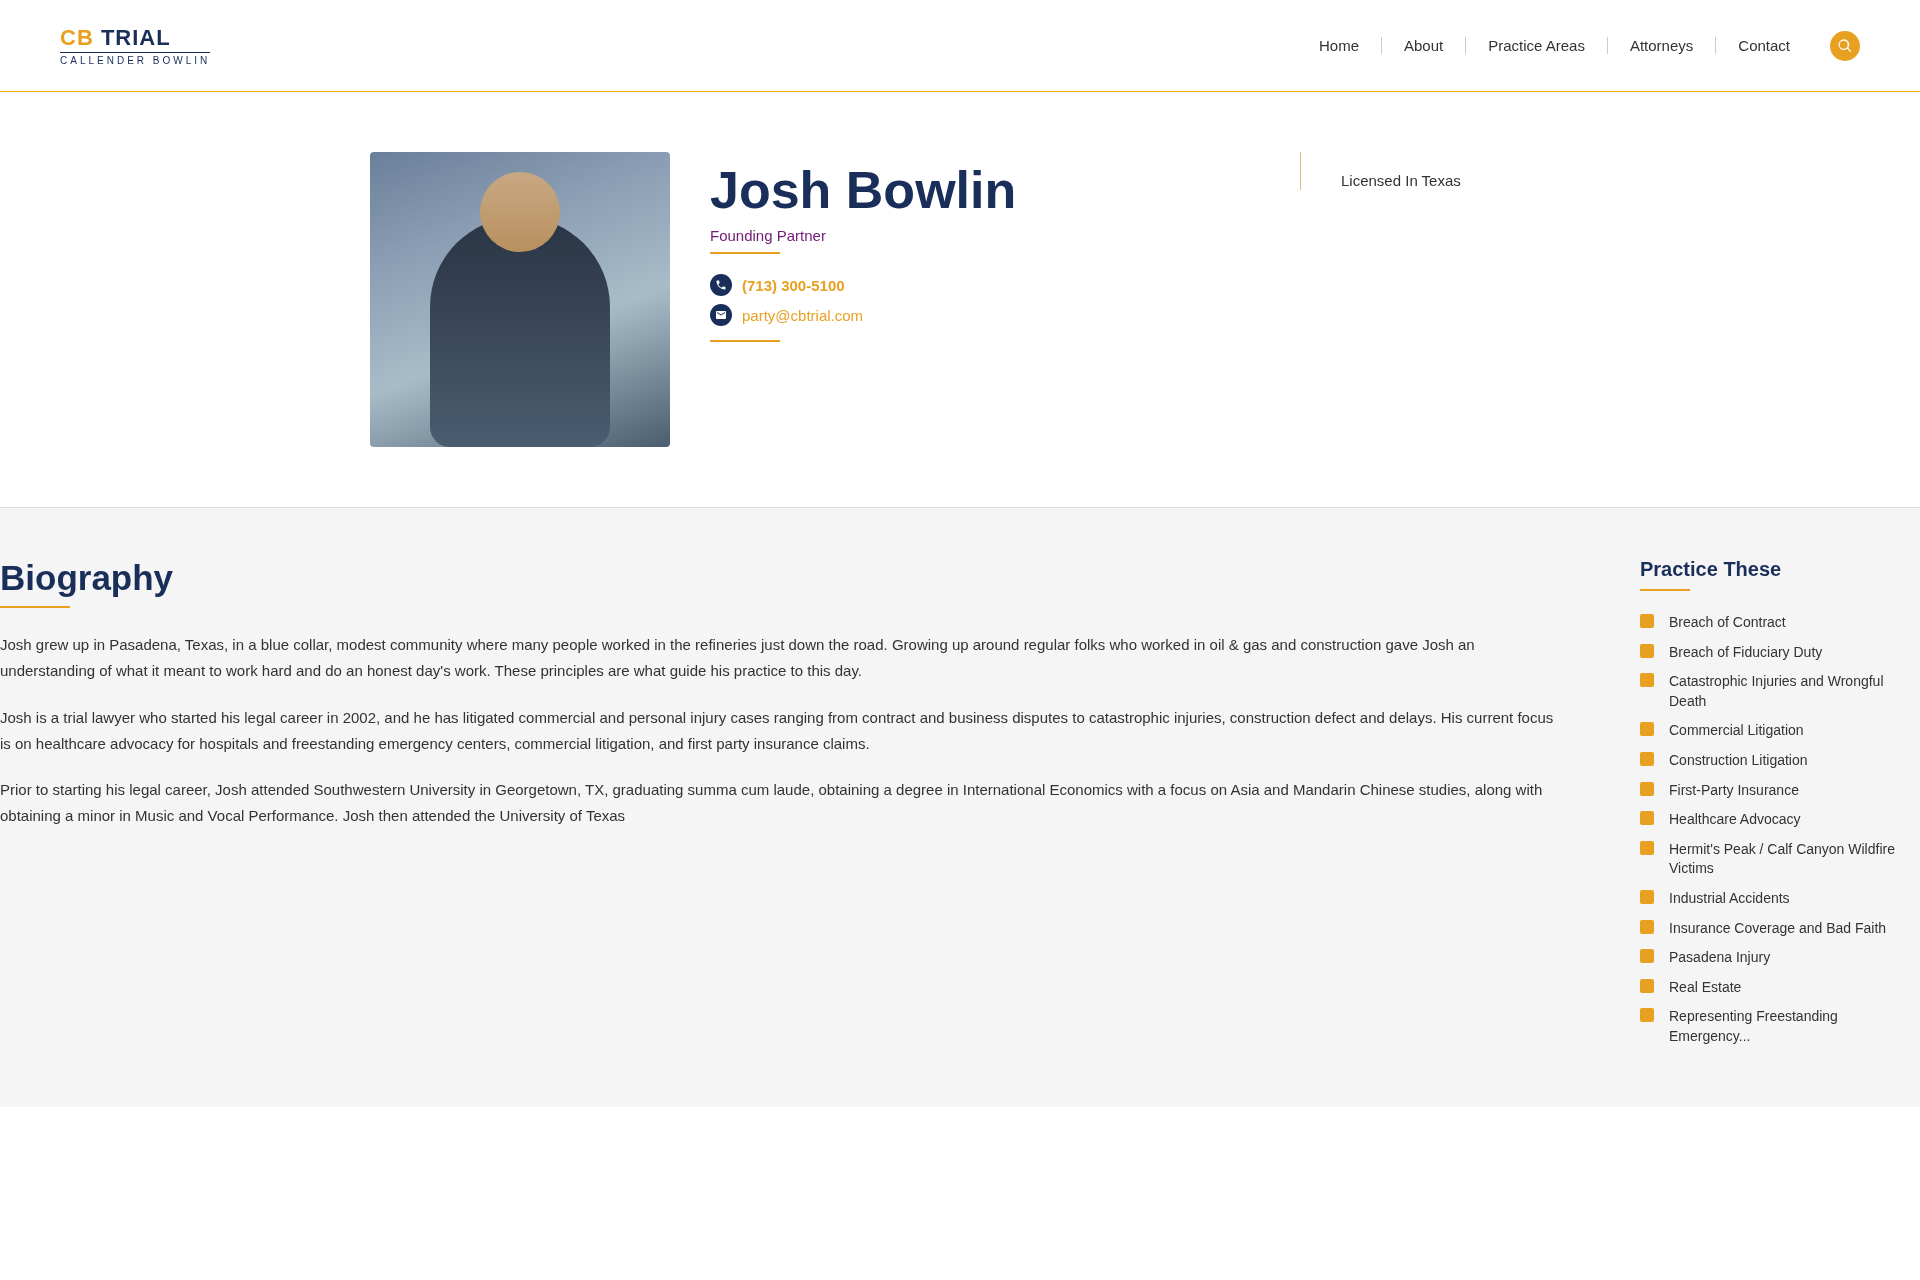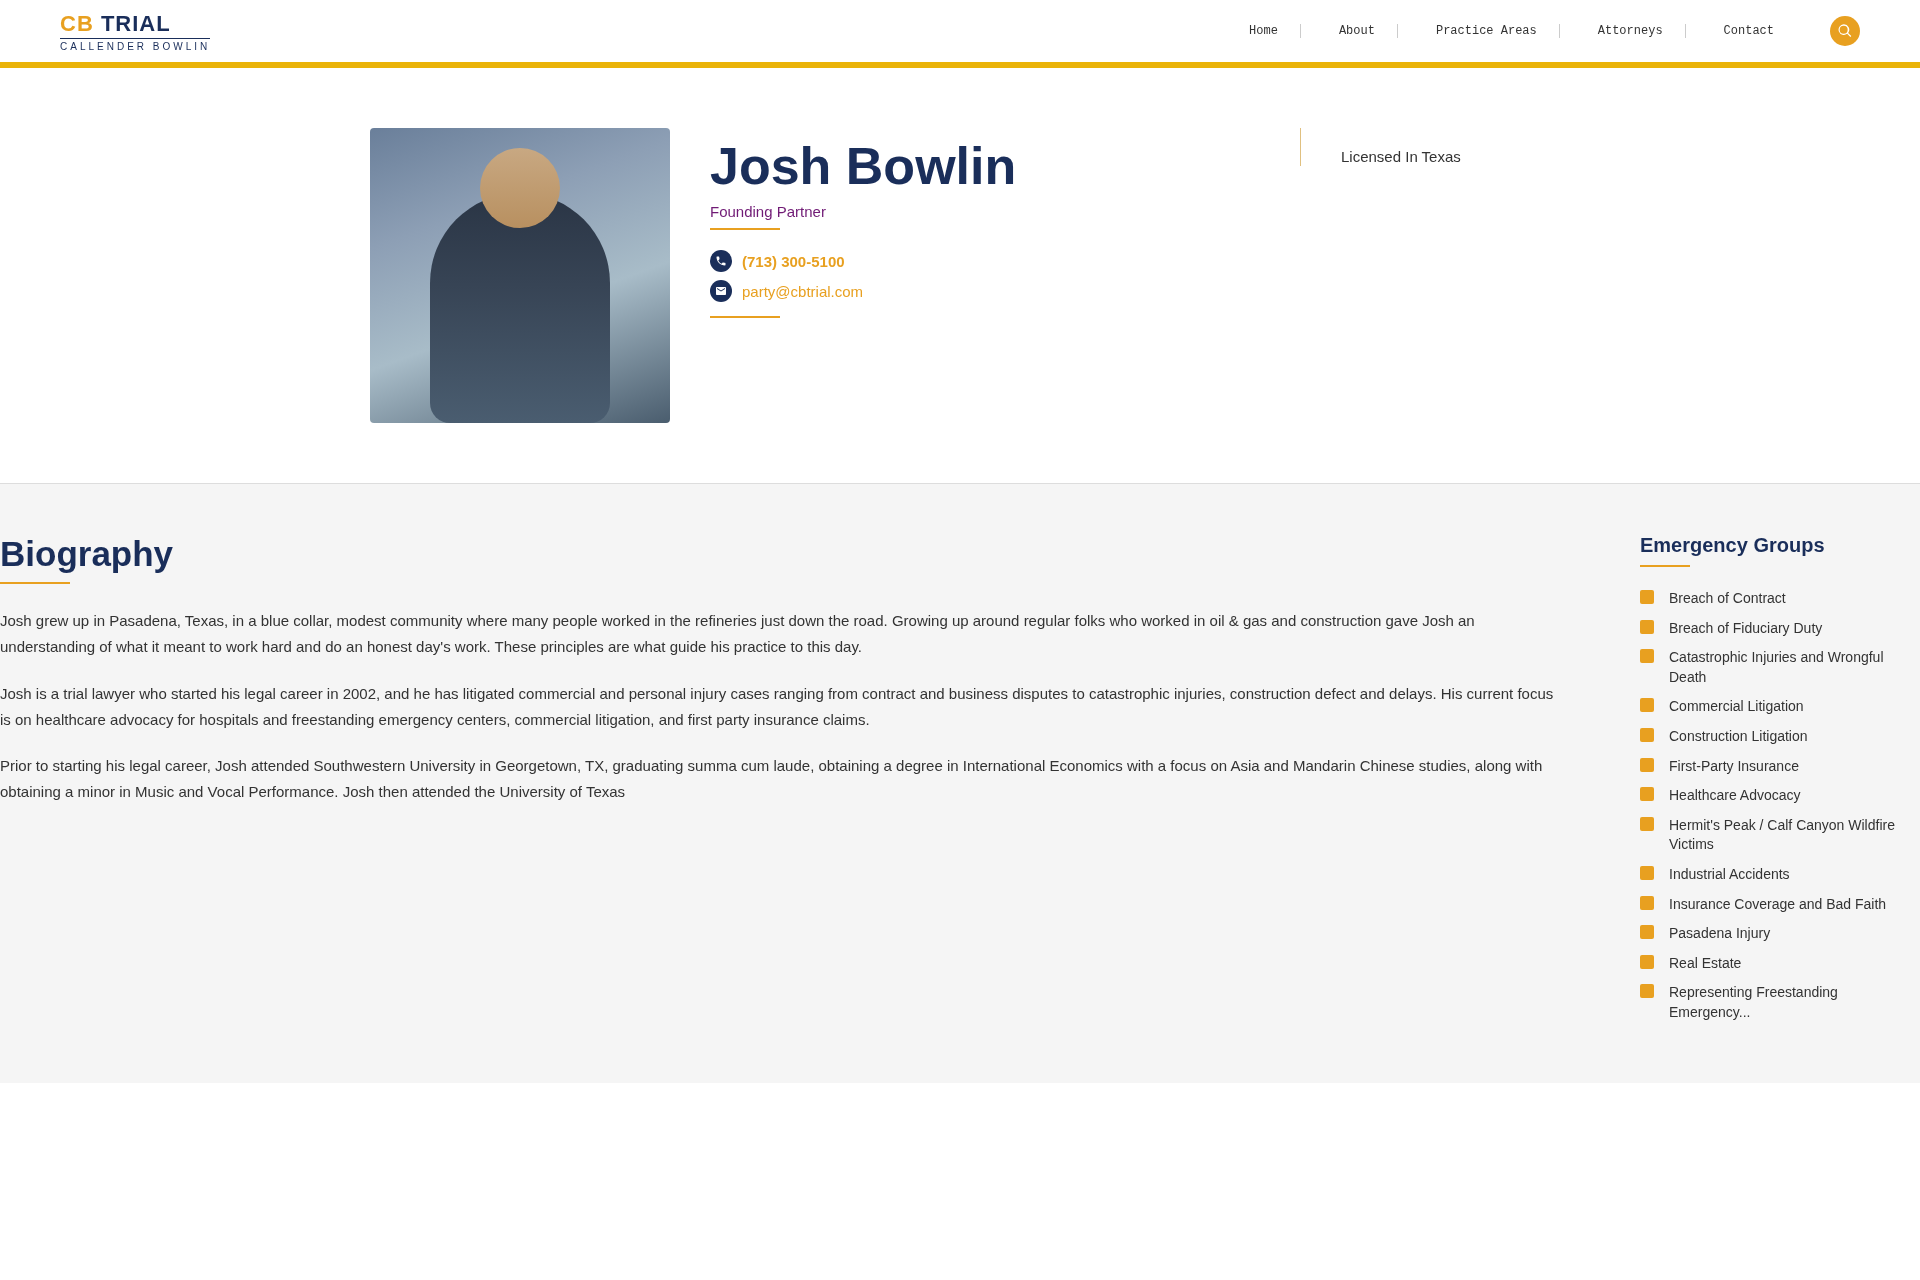--- a/index.html
+++ b/index.html
@@ -4,23 +4,23 @@
   <style>
     * { margin: 0; padding: 0; box-sizing: border-box; }
     body { font-family: 'Georgia', serif; background: #fff; color: #333; font-size: 16px; }
 
     
     .navbar {
       display: flex;
       align-items: center;
       justify-content: space-between;
       padding: 0 60px;
-      height: 68px;
+      height: 92px;
       background: #fff;
-      border-bottom: 6px solid #eab308;
+      border-bottom: 1px solid #eab308;
     }
     .logo-wrap {
       display: flex;
       flex-direction: column;
       align-items: flex-start;
     }
     .logo-top {
       font-size: 22px;
       font-weight: 900;
       color: #1a2e5a;
@@ -34,23 +34,23 @@
       color: #1a2e5a;
       text-transform: uppercase;
       font-family: Arial, sans-serif;
       border-top: 1px solid #1a2e5a;
       padding-top: 2px;
       margin-top: 1px;
     }
     .nav-links {
       display: flex;
       align-items: center;
-      gap: 16px;
-      font-family: Liberation Mono, monospace;
-      font-size: 12px;
+      gap: 0;
+      font-family: Liberation Sans, sans-serif;
+      font-size: 15px;
     }
     .nav-link {
       padding: 0 22px;
       color: #333;
       text-decoration: none;
       border-right: 1px solid #ccc;
       cursor: pointer;
     }
     .nav-link:last-of-type { border-right: none; }
     .nav-search-icon {
@@ -315,21 +315,21 @@
 <div class="lower-section">
   <div class="bio-column">
     <h2 class="bio-heading">Biography</h2>
     <div class="bio-gold-line"></div>
     <p class="bio-paragraph">Josh grew up in Pasadena, Texas, in a blue collar, modest community where many people worked in the refineries just down the road.  Growing up around regular folks who worked in oil &amp; gas and construction gave Josh an understanding of what it meant to work hard and do an honest day's work.  These principles are what guide his practice to this day.</p>
     <p class="bio-paragraph">Josh is a trial lawyer who started his legal career in 2002, and he has litigated commercial and personal injury cases ranging from contract and business disputes to catastrophic injuries, construction defect and delays.  His current focus is on healthcare advocacy for hospitals and freestanding emergency centers, commercial litigation, and first party insurance claims.</p>
     <p class="bio-paragraph">Prior to starting his legal career, Josh attended Southwestern University in Georgetown, TX, graduating summa cum laude, obtaining a degree in International Economics with a focus on Asia and Mandarin Chinese studies, along with obtaining a minor in Music and Vocal Performance. Josh then attended the University of Texas</p>
   </div>
 
   <div class="sidebar-column">
-    <h3 class="sidebar-heading">Emergency Groups</h3>
+    <h3 class="sidebar-heading">Practice These</h3>
     <div class="sidebar-gold-line"></div>
     <ul class="practice-list">
 
     <li class="practice-item">
           <div class="practice-bullet"></div>
           <span>Breach of Contract</span>
         </li>
         <li class="practice-item">
           <div class="practice-bullet"></div>
           <span>Breach of Fiduciary Duty</span>

